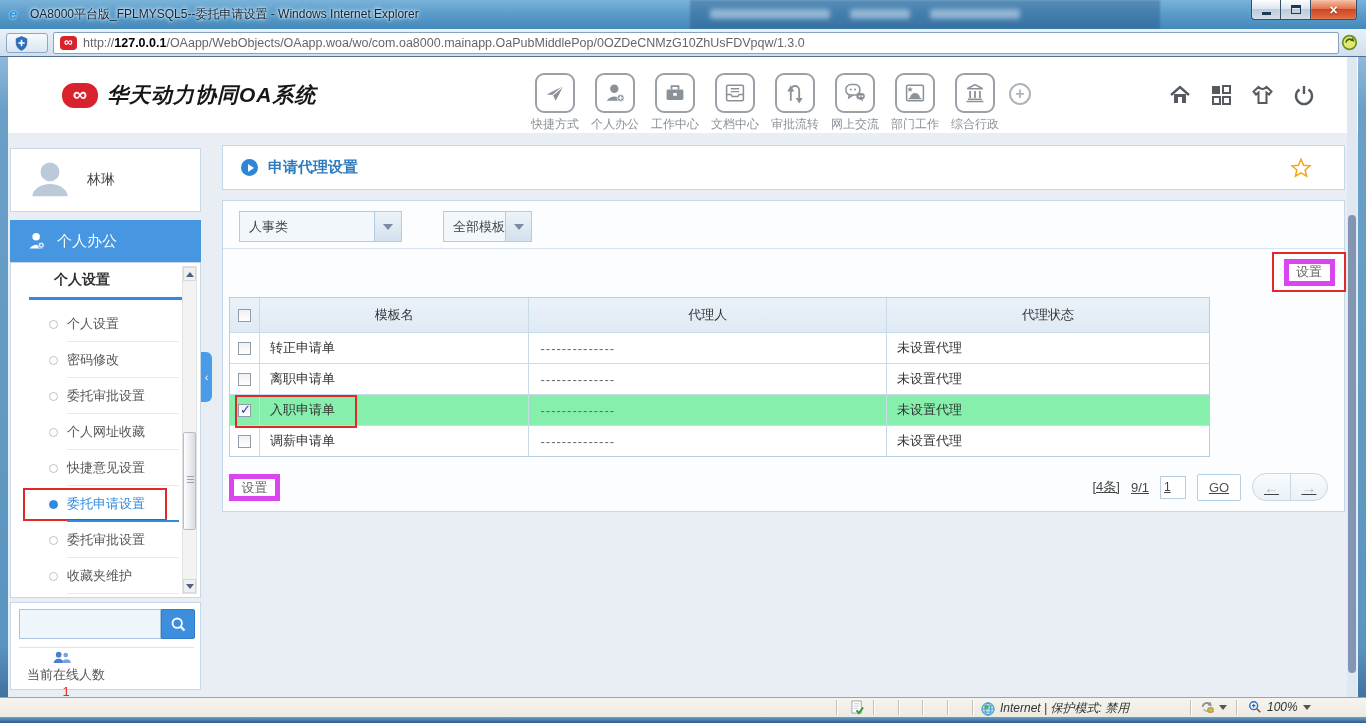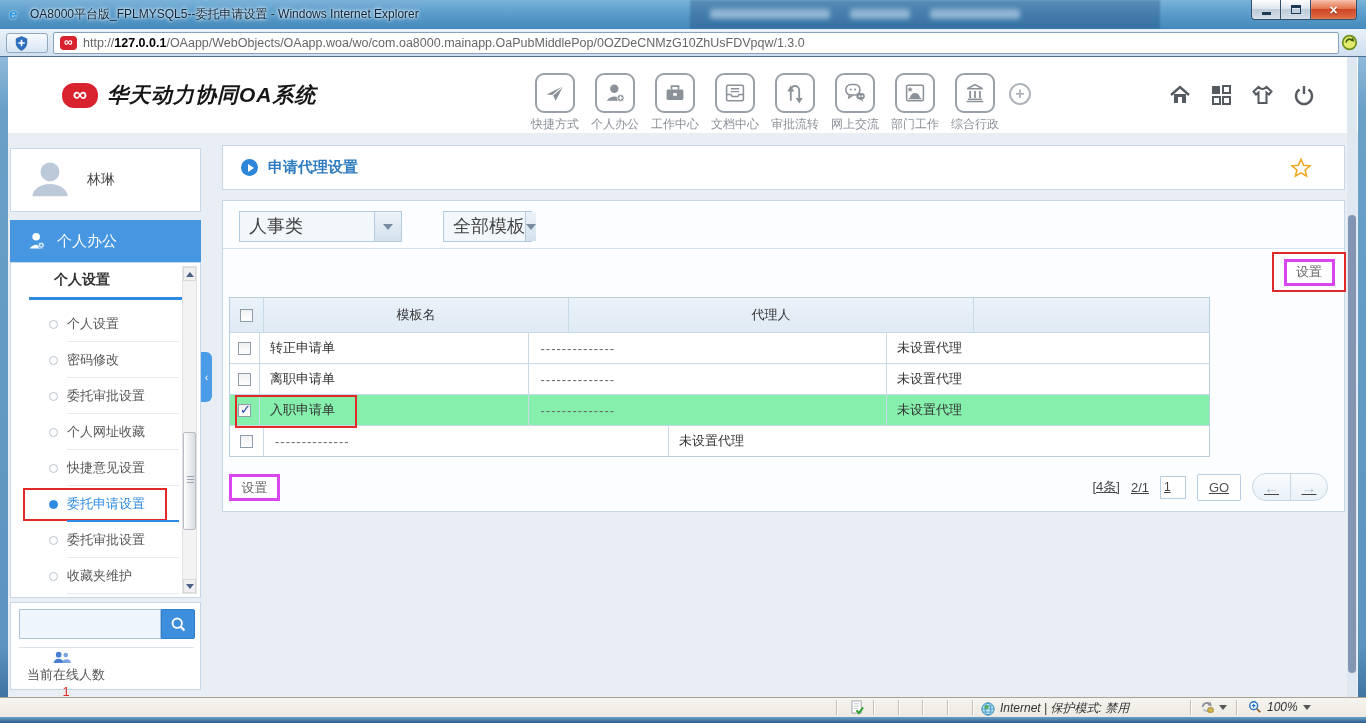--- a/index.html
+++ b/index.html
@@ -109,28 +109,28 @@
 
   
   .main-title-box{left:214px;top:12px;width:1123px;height:45px;display:flex;align-items:center;}
   .tcircle{width:17px;height:17px;border-radius:50%;background:#2e86d8;margin-left:18px;display:flex;align-items:center;justify-content:center;}
   .tcircle i{width:0;height:0;border-top:4px solid transparent;border-bottom:4px solid transparent;border-left:6px solid #fff;margin-left:2px;}
   .page-title{margin-left:10px;font-size:15px;font-weight:bold;color:#2e7bbf;}
   .fav-star{position:absolute;right:32px;top:11px;cursor:pointer;}
   .big-box{left:214px;top:67px;width:1123px;height:312px;background:#fbfdff;}
   .dropdown{position:absolute;top:10px;height:31px;border:1px solid #b5cce0;background:#f2f7fb;display:flex;cursor:pointer;}
   .dd1{left:16px;width:163px;} .dd2{left:220px;width:89px;}
-  .dd-value{flex:1;font-size:18px;color:#444;line-height:29px;padding-left:9px;white-space:nowrap;}
+  .dd-value{flex:1;font-size:13px;color:#444;line-height:29px;padding-left:9px;white-space:nowrap;}
   .dd-arrow{width:27px;border-left:1px solid #b5cce0;background:linear-gradient(180deg,#ecf3f9,#d3e1ec);
     display:flex;align-items:center;justify-content:center;}
   .dd-arrow i{width:0;height:0;border-left:5px solid transparent;border-right:5px solid transparent;border-top:6px solid #7a8ca0;}
   .hdivider{position:absolute;left:0;top:47px;width:1121px;height:1px;background:#d7e3ee;}
   .redbox-top{position:absolute;left:1049px;top:51px;width:74px;height:40px;border:2px solid #e02a2a;
     display:flex;align-items:center;justify-content:center;}
-  .btn-set{width:51px;height:27px;background:#fff;border:3px solid #d946ef;font-size:13px;color:#666;
+  .btn-set{width:51px;height:27px;background:#fff;border:5px solid #d946ef;font-size:13px;color:#666;
     display:flex;align-items:center;justify-content:center;cursor:pointer;}
   .table{position:absolute;left:6px;top:96px;width:981px;border:1px solid #b9cfe0;font-size:13px;color:#333;}
   .thead{display:flex;height:34px;background:linear-gradient(180deg,#eaf2f9,#dfeaf4);align-items:center;}
   .trow{display:flex;height:31px;border-top:1px solid #c9dbe9;align-items:center;background:#fff;position:relative;}
   .trow.selected{background:#86efac;}
   .trow.selected::before{content:"";position:absolute;left:5px;top:0px;width:118px;height:29px;border:2px solid #e02a2a;z-index:2;}
   .c1{width:34px;display:flex;align-items:center;justify-content:center;align-self:stretch;}
   .c2{width:305px;padding-left:10px;align-self:stretch;display:flex;align-items:center;}
   .c3{width:405px;padding-left:11px;align-self:stretch;display:flex;align-items:center;}
   .c4{width:365px;padding-left:10px;align-self:stretch;display:flex;align-items:center;}
@@ -461,20 +461,21 @@
           <div class="btn-set">设置</div>
         </div>
 
         <div class="table">
           <div class="thead">
             <span class="c1">
                 <span class="cb"></span>
               </span>
             <span class="c2">模板名</span>
             <span class="c3">代理人</span>
+            <span class="c4">代理状态</span>
           </div>
           <div class="trow">
             <span class="c1">
                 <span class="cb"></span>
               </span>
             <span class="c2">转正申请单</span>
             <span class="c3 dashes">--------------</span>
             <span class="c4">未设置代理</span>
           </div>
           <div class="trow">
@@ -490,30 +491,31 @@
                 <span class="cb checked"></span>
               </span>
             <span class="c2">入职申请单</span>
             <span class="c3 dashes">--------------</span>
             <span class="c4">未设置代理</span>
           </div>
           <div class="trow">
             <span class="c1">
                 <span class="cb"></span>
               </span>
+            <span class="c2">调薪申请单</span>
             <span class="c3 dashes">--------------</span>
             <span class="c4">未设置代理</span>
           </div>
         </div>
 
         <div class="btn-set btn-set-bottom">设置</div>
 
         <div class="pagination">
           <span>[4条]</span>
-          <span>2/1</span>
+          <span>9/1</span>
           <input class="pg-input" value="1" style="">
           <span class="pg-go">GO</span>
           <span class="pg-pill">
             <span class="pg-half">←</span>
             <span class="pg-half">→</span>
           </span>
         </div>
       </div>
 
     </div>

